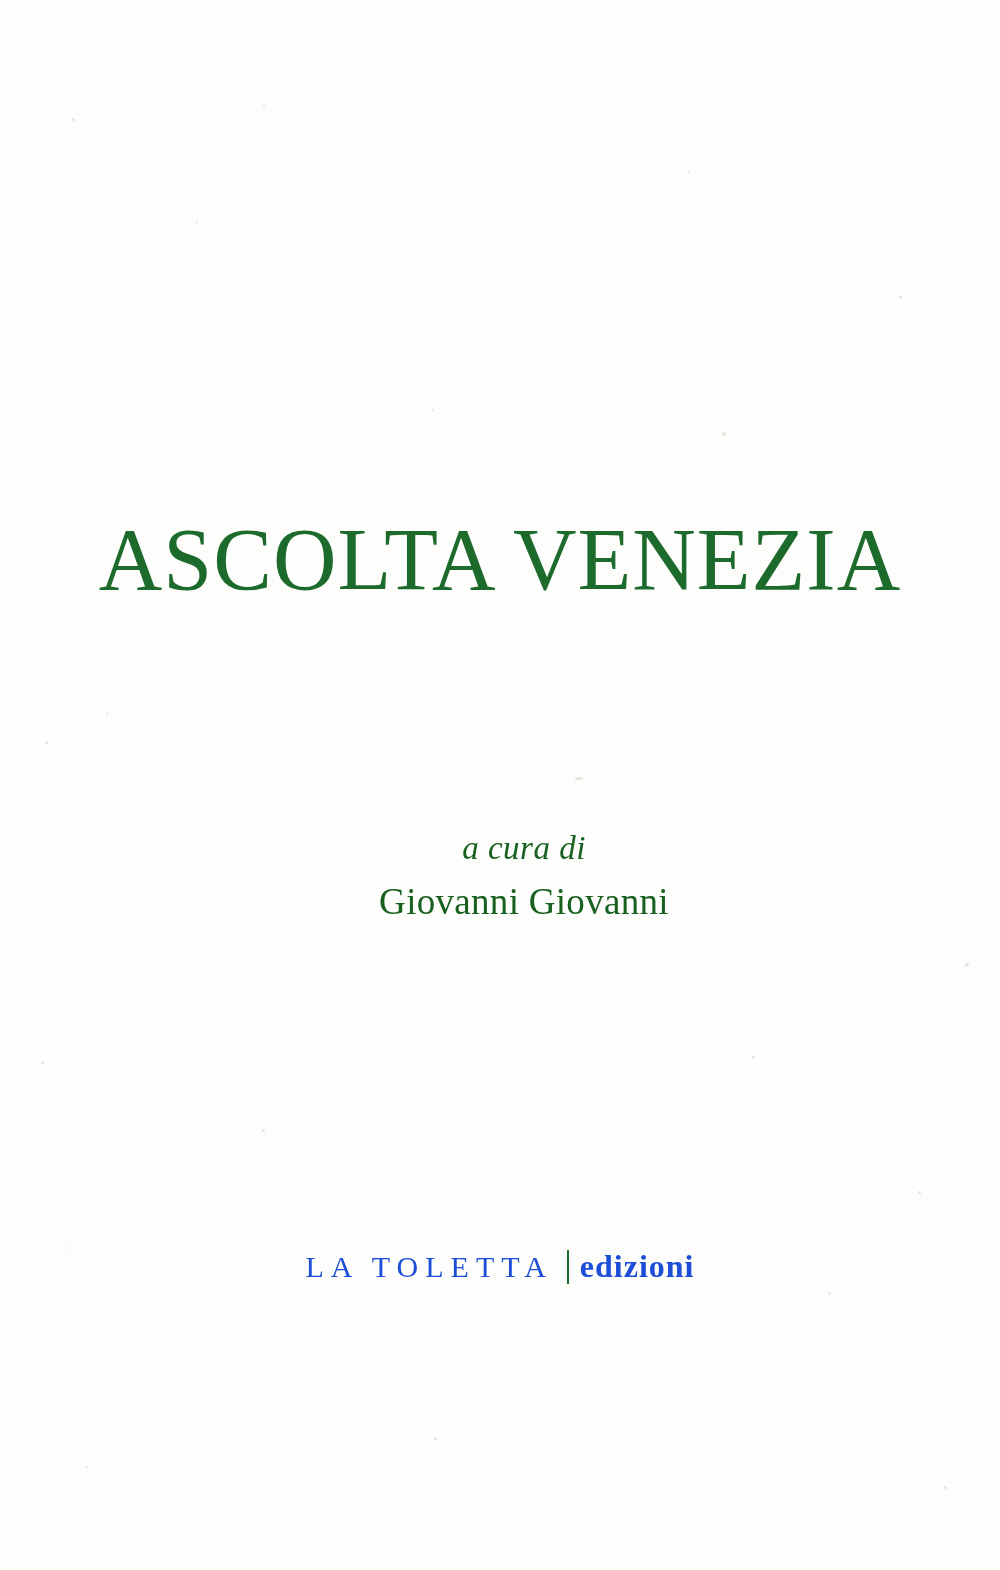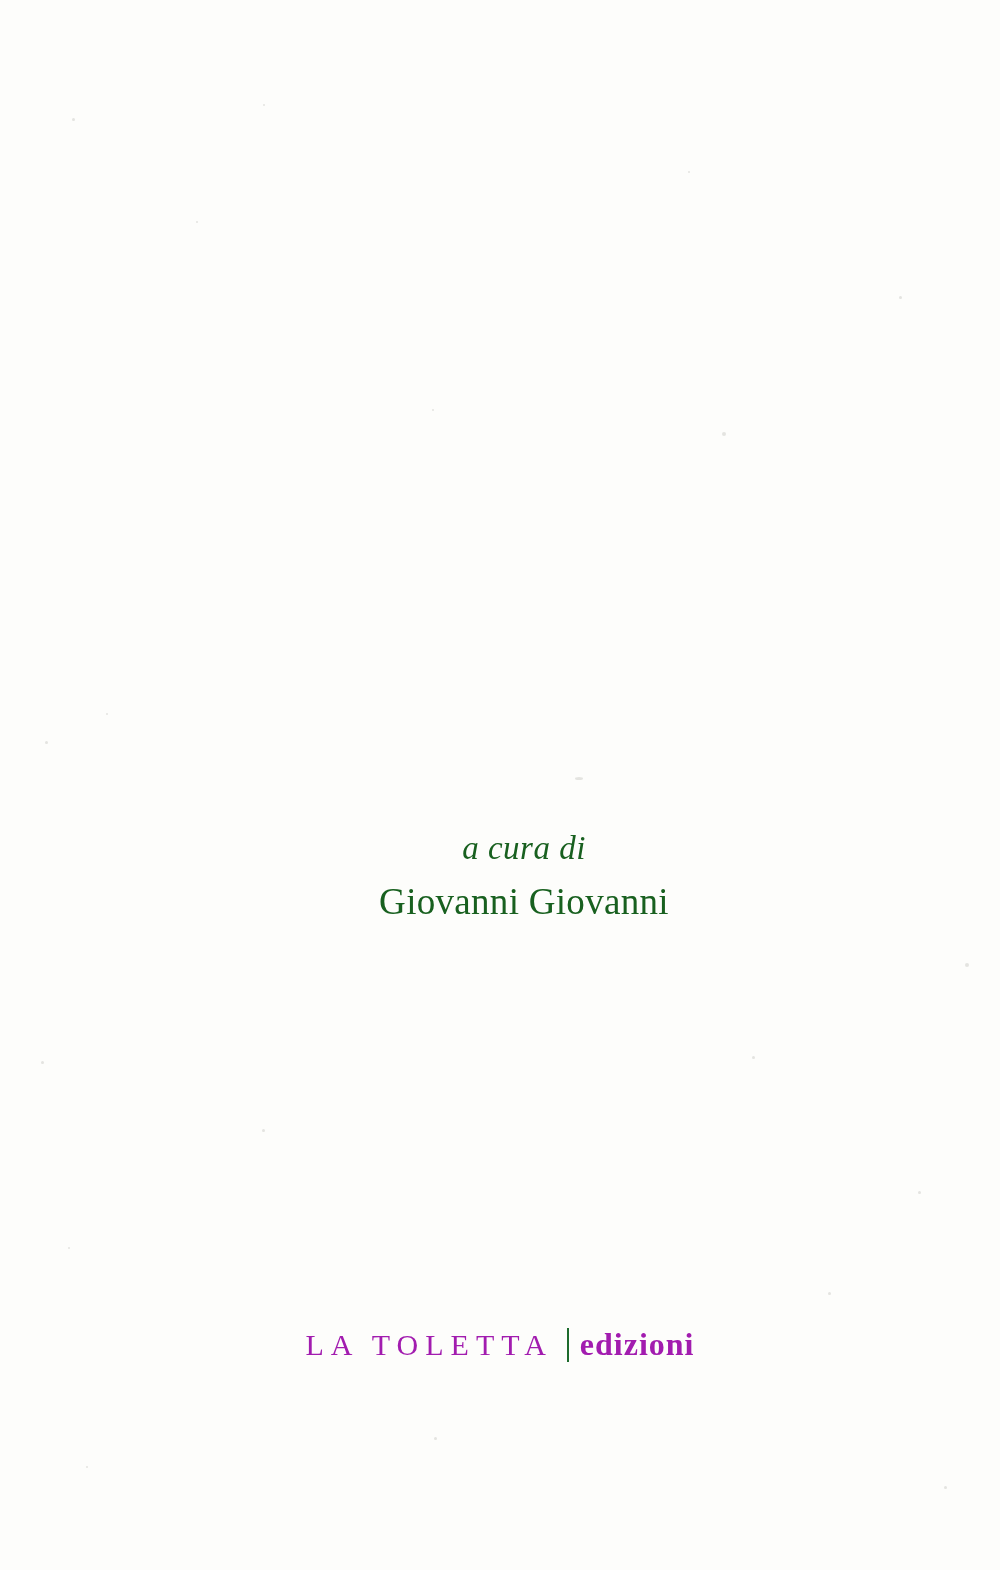--- a/index.html
+++ b/index.html
@@ -59,25 +59,25 @@
   .editor-name {
     font-family: "Liberation Serif", serif;
     font-size: 37px;
     line-height: 1.35;
     margin-top: 6px;
     letter-spacing: 0.3px;
   }
 
   .publisher {
     position: absolute;
-    top: 1326px;
+    top: 1248px;
     left: 0;
     width: 1000px;
     text-align: center;
-    color: #a21caf;
+    color: #1d4ed8;
     display: flex;
     justify-content: center;
     align-items: center;
   }
   .pub-name {
     font-family: "Liberation Serif", serif;
     font-size: 30px;
     letter-spacing: 7px;
     font-weight: 400;
   }
@@ -114,20 +114,21 @@
   <div class="speckle" style="left:262px; top:1129px; width:3px;  height:3px;"></div>
   <div class="speckle" style="left:918px; top:1191px; width:3px;  height:3px;"></div>
   <div class="speckle" style="left:68px;  top:1247px; width:2px;  height:2px;"></div>
   <div class="speckle" style="left:828px; top:1292px; width:3px;  height:3px;"></div>
   <div class="speckle" style="left:434px; top:1437px; width:3px;  height:3px;"></div>
   <div class="speckle" style="left:86px;  top:1466px; width:2px;  height:2px;"></div>
   <div class="speckle" style="left:944px; top:1486px; width:3px;  height:3px;"></div>
   <div class="speckle" style="left:196px; top:221px;  width:2px;  height:2px;"></div>
   <div class="speckle" style="left:688px; top:171px;  width:2px;  height:2px;"></div>
 
+  <h1 class="title">ASCOLTA VENEZIA</h1>
 
   <div class="editor-block">
     <div class="editor-prefix">a cura di</div>
     <div class="editor-name">Giovanni Giovanni</div>
   </div>
 
   <div class="publisher">
     <span class="pub-name">LA TOLETTA</span>
     <span class="pub-rule"></span>
     <span class="pub-sub">edizioni</span>

